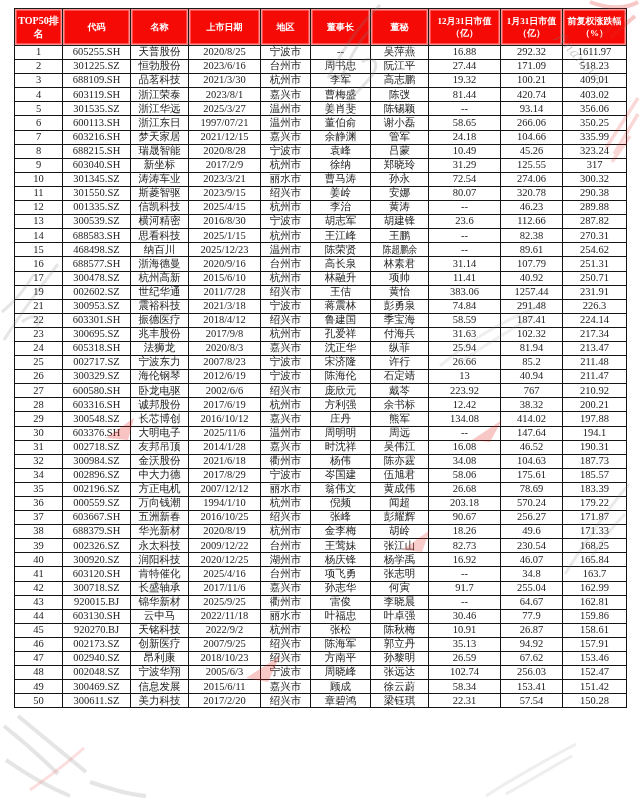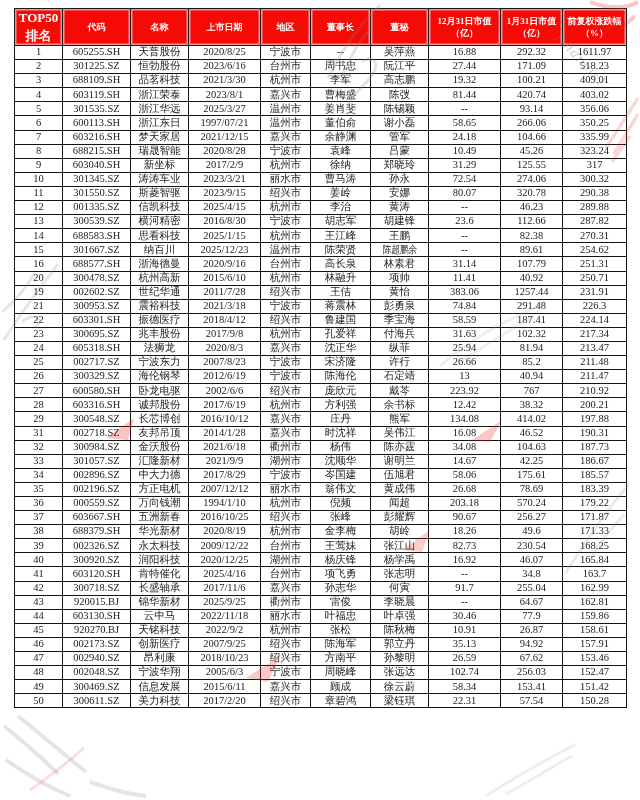--- a/index.html
+++ b/index.html
@@ -51,21 +51,21 @@
       <col class="w-date">
     <col class="w-region">
       <col class="w-chair">
       <col class="w-sec">
     <col class="w-dec">
       <col class="w-jan">
       <col class="w-chg">
   </colgroup>
   <thead>
     <tr id="header-row">
-        <th style="font-size: 13px;">TOP50排名</th>
+        <th style="font-size: 10px;">TOP50排名</th>
         <th>代码</th>
         <th>名称</th>
         <th>上市日期</th>
         <th>地区</th>
         <th>董事长</th>
         <th>董秘</th>
         <th>12月31日市值
 （亿）</th>
         <th>1月31日市值
 （亿）</th>
@@ -237,21 +237,21 @@
         <td class="c-date">2025/1/15</td>
         <td class="c-region">杭州市</td>
         <td class="c-chair">王江峰</td>
         <td class="c-sec">王鹏</td>
         <td class="c-dec">--</td>
         <td class="c-jan">82.38</td>
         <td class="c-chg">270.31</td>
       </tr>
       <tr>
         <td class="c-rank">15</td>
-        <td class="c-code">301667.SZ</td>
+        <td class="c-code">468498.SZ</td>
         <td class="c-name">纳百川</td>
         <td class="c-date">2025/12/23</td>
         <td class="c-region">温州市</td>
         <td class="c-chair">陈荣贤</td>
         <td class="c-sec"><span class="squeeze">陈超鹏余</span></td>
         <td class="c-dec">--</td>
         <td class="c-jan">89.61</td>
         <td class="c-chg">254.62</td>
       </tr>
       <tr>
@@ -260,21 +260,21 @@
         <td class="c-name">浙海德曼</td>
         <td class="c-date">2020/9/16</td>
         <td class="c-region">台州市</td>
         <td class="c-chair">高长泉</td>
         <td class="c-sec">林素君</td>
         <td class="c-dec">31.14</td>
         <td class="c-jan">107.79</td>
         <td class="c-chg">251.31</td>
       </tr>
       <tr>
-        <td class="c-rank">20</td>
+        <td class="c-rank">17</td>
         <td class="c-code">300478.SZ</td>
         <td class="c-name">杭州高新</td>
         <td class="c-date">2015/6/10</td>
         <td class="c-region">杭州市</td>
         <td class="c-chair">林融升</td>
         <td class="c-sec">项帅</td>
         <td class="c-dec">11.41</td>
         <td class="c-jan">40.92</td>
         <td class="c-chg">250.71</td>
       </tr>
@@ -392,20 +392,32 @@
         <td class="c-name">长芯博创</td>
         <td class="c-date">2016/10/12</td>
         <td class="c-region">嘉兴市</td>
         <td class="c-chair">庄丹</td>
         <td class="c-sec">熊军</td>
         <td class="c-dec">134.08</td>
         <td class="c-jan">414.02</td>
         <td class="c-chg">197.88</td>
       </tr>
       <tr>
+        <td class="c-rank">30</td>
+        <td class="c-code">603376.SH</td>
+        <td class="c-name">大明电子</td>
+        <td class="c-date">2025/11/6</td>
+        <td class="c-region">温州市</td>
+        <td class="c-chair">周明明</td>
+        <td class="c-sec">周远</td>
+        <td class="c-dec">--</td>
+        <td class="c-jan">147.64</td>
+        <td class="c-chg">194.1</td>
+      </tr>
+      <tr>
         <td class="c-rank">31</td>
         <td class="c-code">002718.SZ</td>
         <td class="c-name">友邦吊顶</td>
         <td class="c-date">2014/1/28</td>
         <td class="c-region">嘉兴市</td>
         <td class="c-chair">时沈祥</td>
         <td class="c-sec">吴伟江</td>
         <td class="c-dec">16.08</td>
         <td class="c-jan">46.52</td>
         <td class="c-chg">190.31</td>
@@ -416,32 +428,20 @@
         <td class="c-name">金沃股份</td>
         <td class="c-date">2021/6/18</td>
         <td class="c-region">衢州市</td>
         <td class="c-chair">杨伟</td>
         <td class="c-sec">陈亦霆</td>
         <td class="c-dec">34.08</td>
         <td class="c-jan">104.63</td>
         <td class="c-chg">187.73</td>
       </tr>
       <tr>
-        <td class="c-rank">33</td>
-        <td class="c-code">301057.SZ</td>
-        <td class="c-name">汇隆新材</td>
-        <td class="c-date">2021/9/9</td>
-        <td class="c-region">湖州市</td>
-        <td class="c-chair">沈顺华</td>
-        <td class="c-sec">谢明兰</td>
-        <td class="c-dec">14.67</td>
-        <td class="c-jan">42.25</td>
-        <td class="c-chg">186.67</td>
-      </tr>
-      <tr>
         <td class="c-rank">34</td>
         <td class="c-code">002896.SZ</td>
         <td class="c-name">中大力德</td>
         <td class="c-date">2017/8/29</td>
         <td class="c-region">宁波市</td>
         <td class="c-chair">岑国建</td>
         <td class="c-sec">伍旭君</td>
         <td class="c-dec">58.06</td>
         <td class="c-jan">175.61</td>
         <td class="c-chg">185.57</td>

